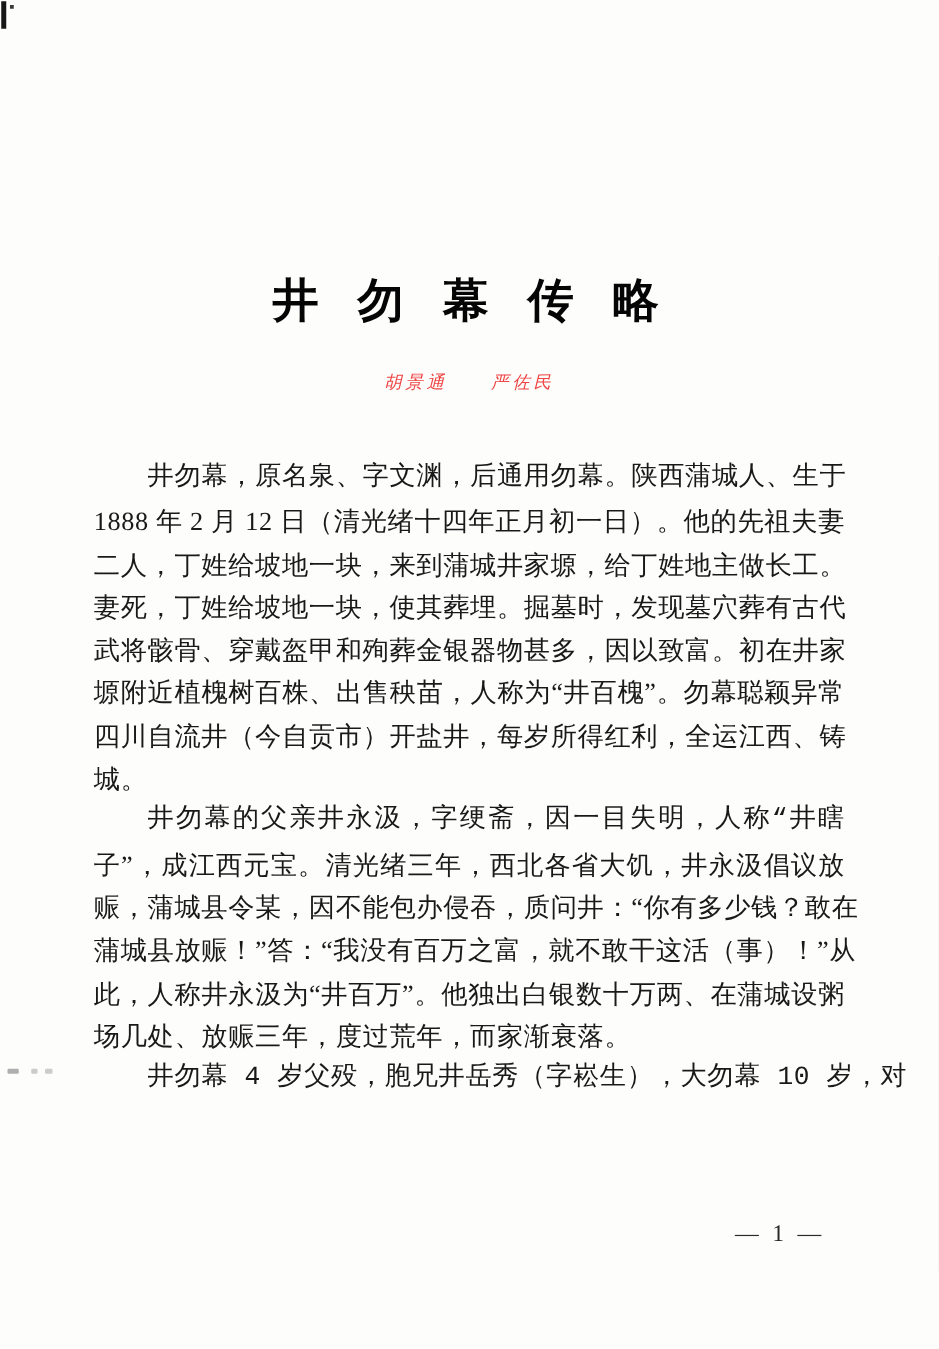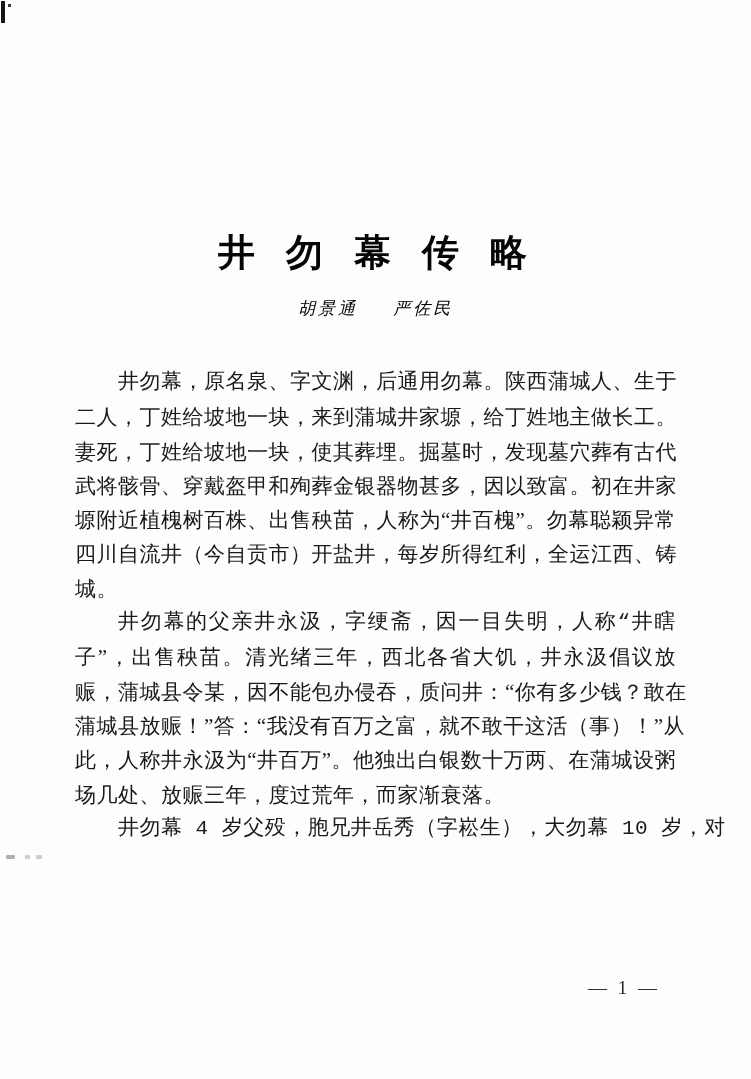--- a/index.html
+++ b/index.html
@@ -52,38 +52,38 @@
   }
   .smudge i:nth-child(1) { left: 0;    width: 9px;  }
   .smudge i:nth-child(2) { left: 19px; width: 5px; opacity: 0.35; }
   .smudge i:nth-child(3) { left: 30px; width: 6px; opacity: 0.35; }
 
   .title {
     position: absolute;
     left: 0;
     right: 0;
     top: 216px;
-    margin: 12px;
+    margin: 0;
     text-align: center;
     font-size: 37px;
     font-weight: bold;
     color: #050505;
     letter-spacing: 31px;
     padding-left: 25px;
     white-space: nowrap;
   }
   .authors {
     position: absolute;
     left: 0;
     right: 0;
     top: 297px;
     text-align: center;
-    font-size: 17px;
+    font-size: 14px;
     font-style: italic;
-    color: #000000;
+    color: #ef4444;
     letter-spacing: 3px;
   }
   .authors span + span { margin-left: 28px; }
 
   .body-text {
     position: absolute;
     left: 75px;
     top: 366px;
     width: 601px;
   }
@@ -124,28 +124,29 @@
 
   <h1 class="title">井勿幕传略</h1>
 
   <div class="authors">
     <span>胡景通</span>
     <span>严佐民</span>
   </div>
 
   <div class="body-text" id="body-lines">
       <div class="text-line indent">井勿幕，原名泉、字文渊，后通用勿幕。陕西蒲城人、生于</div>
+      <div class="text-line">1888 年 2 月 12 日（清光绪十四年正月初一日）。他的先祖夫妻</div>
       <div class="text-line">二人，丁姓给坡地一块，来到蒲城井家塬，给丁姓地主做长工。</div>
       <div class="text-line">妻死，丁姓给坡地一块，使其葬埋。掘墓时，发现墓穴葬有古代</div>
       <div class="text-line">武将骸骨、穿戴盔甲和殉葬金银器物甚多，因以致富。初在井家</div>
       <div class="text-line">塬附近植槐树百株、出售秧苗，人称为“井百槐”。勿幕聪颖异常</div>
       <div class="text-line">四川自流井（今自贡市）开盐井，每岁所得红利，全运江西、铸</div>
       <div class="text-line short">城。</div>
       <div class="text-line indent">井勿幕的父亲井永汲，字绠斋，因一目失明，人称“井瞎</div>
-      <div class="text-line">子”，出售秧苗。清光绪三年，西北各省大饥，井永汲倡议放</div>
+      <div class="text-line">子”，成江西元宝。清光绪三年，西北各省大饥，井永汲倡议放</div>
       <div class="text-line">赈，蒲城县令某，因不能包办侵吞，质问井：“你有多少钱？敢在</div>
       <div class="text-line">蒲城县放赈！”答：“我没有百万之富，就不敢干这活（事）！”从</div>
       <div class="text-line">此，人称井永汲为“井百万”。他独出白银数十万两、在蒲城设粥</div>
       <div class="text-line short">场几处、放赈三年，度过荒年，而家渐衰落。</div>
       <div class="text-line indent">井勿幕 4 岁父殁，胞兄井岳秀（字崧生），大勿幕 10 岁，对</div>
     </div>
 
   <div class="page-number">— 1 —</div>
 </div>
 

